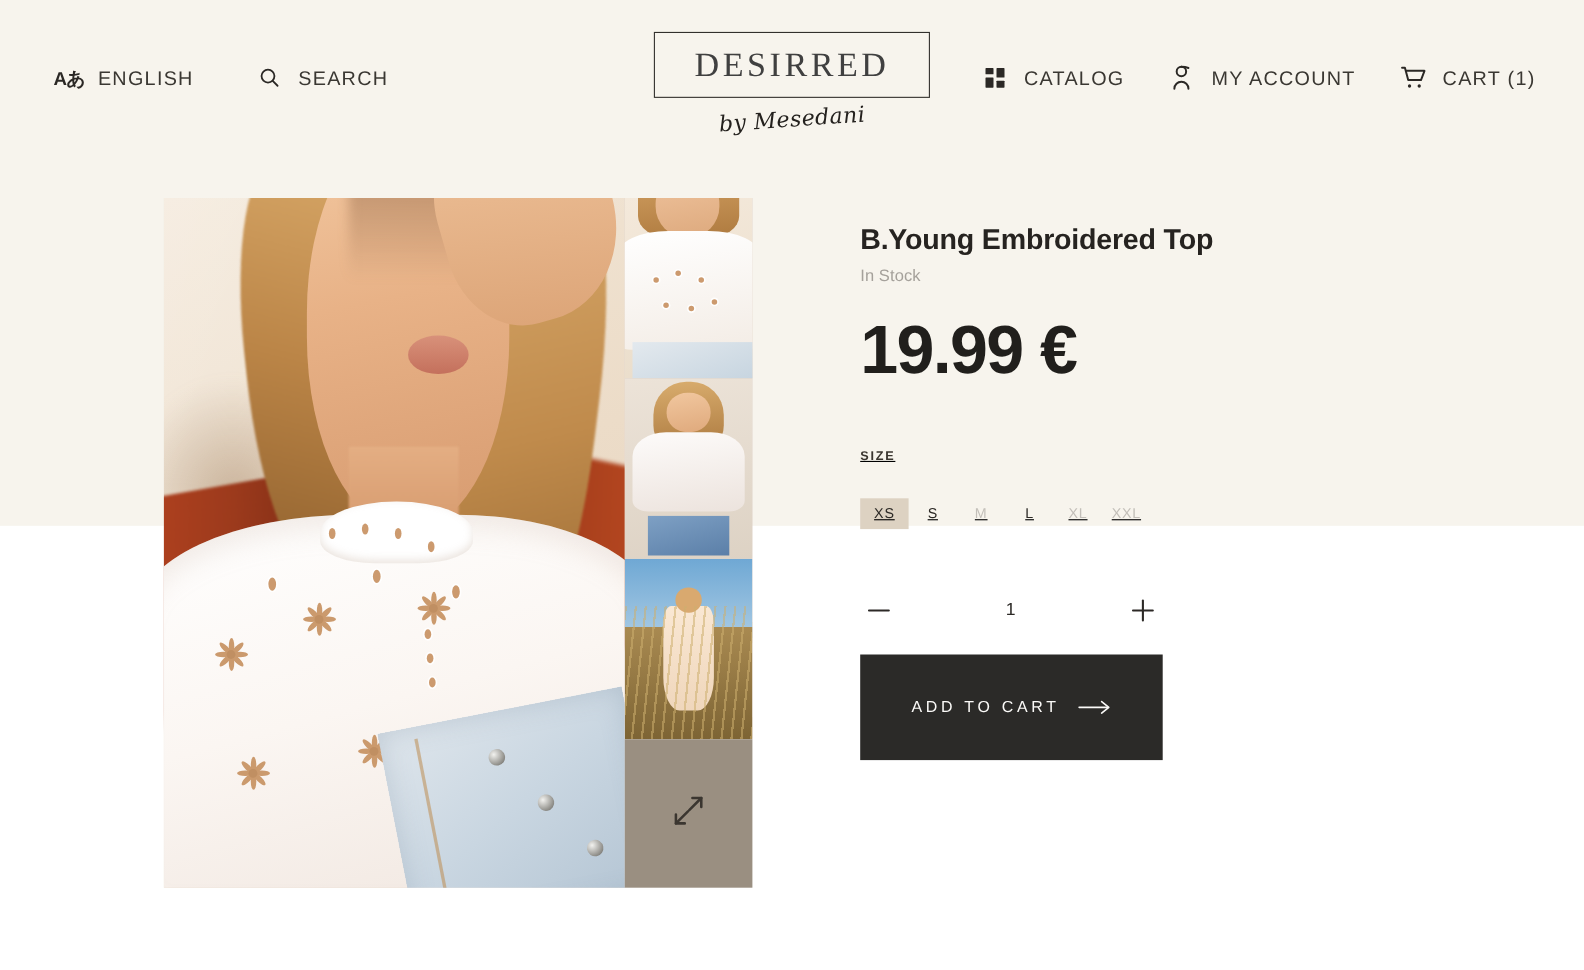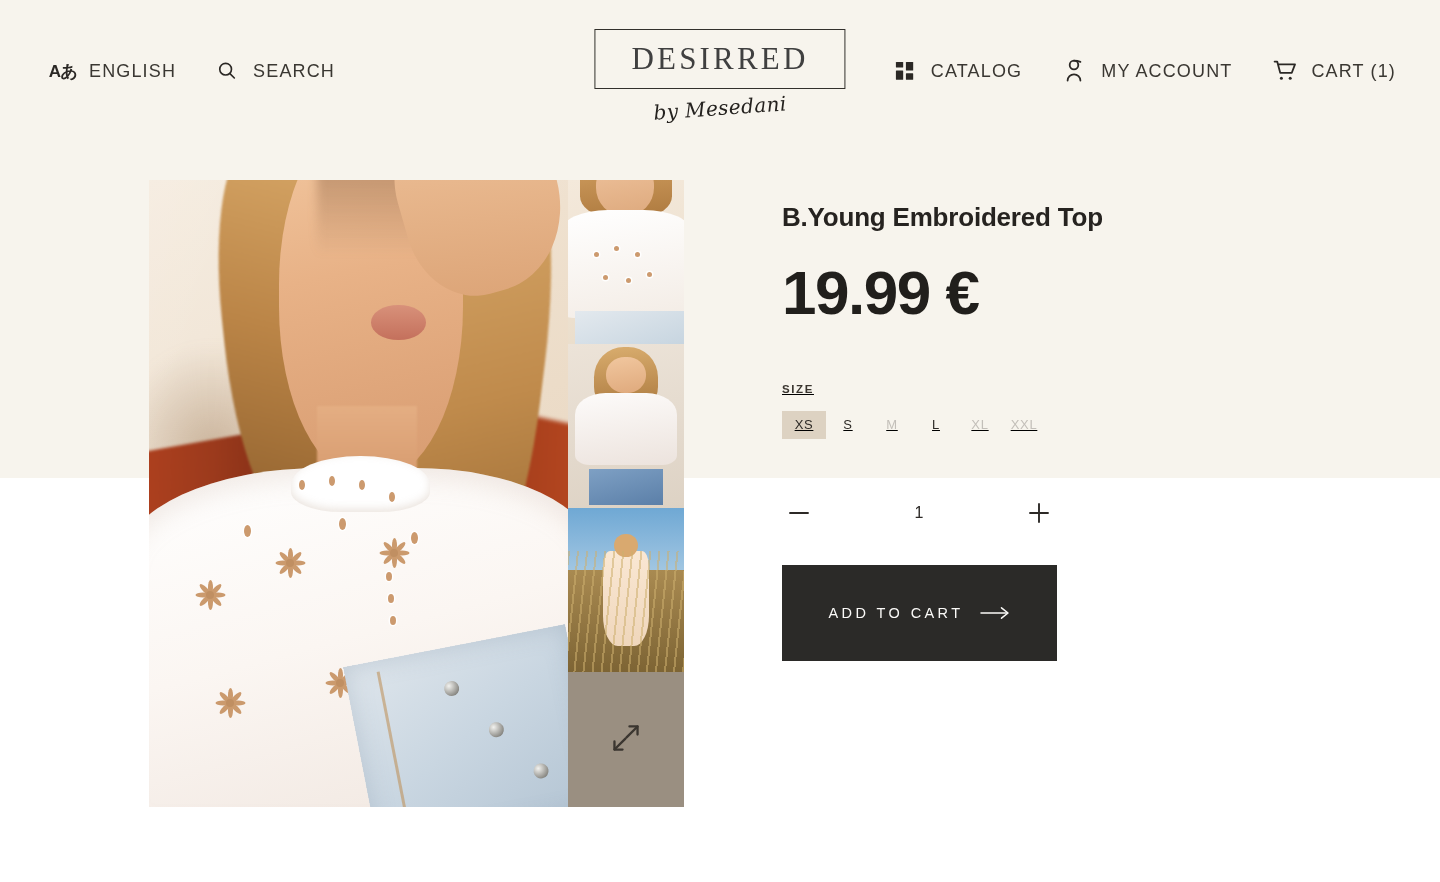--- a/index.html
+++ b/index.html
@@ -37,21 +37,21 @@
     height: 145px;
     z-index: 5;
   }
 
   .nav-left {
     position: absolute;
     left: 50px;
     top: 58px;
     display: flex;
     align-items: center;
-    gap: 38px;
+    gap: 56px;
   }
 
   .nav-right {
     position: absolute;
     right: 44px;
     top: 58px;
     display: flex;
     align-items: center;
     gap: 40px;
   }
@@ -401,21 +401,21 @@
   .swatch .check {
     position: absolute;
     left: 50%; top: 50%;
     transform: translate(-50%,-52%);
     color: #14110e;
   }
 
   .size-block { margin-top: 59px; text-decoration: underline; }
 
   .sizes {
-    margin-top: 16px;
+    margin-top: 32px;
     display: flex;
     align-items: center;
   }
 
   .size {
     width: 44px;
     height: 28px;
     display: flex;
     align-items: center;
     justify-content: center;
@@ -447,21 +447,21 @@
     color: #2c2926;
   }
 
   .qty-val {
     font-size: 16px;
     color: #2c2926;
     letter-spacing: .3px;
   }
 
   .atc {
-    margin-top: 32px;
+    margin-top: 20px;
     width: 275px;
     height: 96px;
     background: #2b2a28;
     display: flex;
     align-items: center;
     justify-content: center;
     gap: 17px;
     cursor: pointer;
     border: none;
   }
@@ -704,20 +704,21 @@
           </svg>
         </span>
       </div>
 
     </div>
   </div>
 
   <div class="info">
 
     <h1 class="p-title">B.Young Embroidered Top</h1>
+    <div class="p-stock">In Stock</div>
     <div class="p-price">19.99 €</div>
 
 
     <div class="size-block">
       <div class="sec-label">SIZE</div>
       <div class="sizes">
         <span class="size sel">XS</span>
         <span class="size">S</span>
         <span class="size off">M</span>
         <span class="size">L</span>

